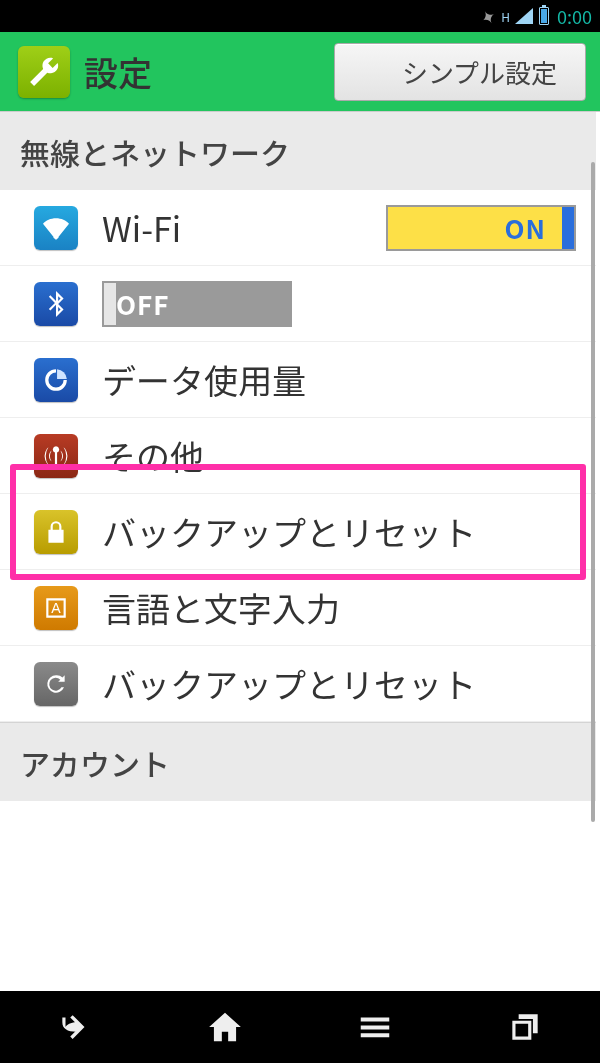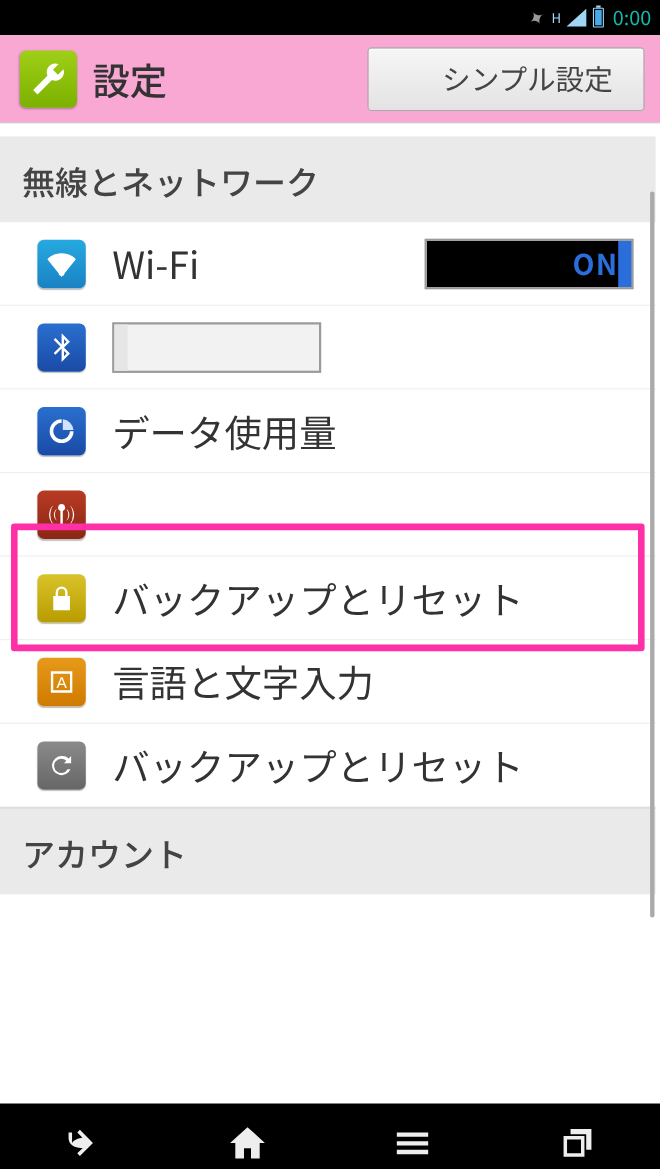--- a/index.html
+++ b/index.html
@@ -17,21 +17,21 @@
                            border-left:18px solid transparent;
                            border-bottom:16px solid #9fd5f5; }
   .status-bar .batt     { width:10px;height:18px;border:1px solid #9fd5f5;
                            border-radius:1px;position:relative;}
   .status-bar .batt::before{content:"";position:absolute;left:2px;top:-3px;width:4px;height:2px;background:#9fd5f5;}
   .status-bar .batt::after {content:"";position:absolute;left:0;right:0;bottom:0;top:0;background:#49a8e8;margin:1px;}
   .status-bar .clock    { color:#14b8a6; font-size:18px; margin-left:2px;}
 
   
   .app-header {
-    height: 80px; background:#f9a8d4; border-bottom:1px solid #ccc;
+    height: 80px; background:#22c55e; border-bottom:1px solid #ccc;
     display:flex; align-items:center; padding:0 14px 0 18px;
     justify-content:space-between;
   }
   .app-header .title-wrap{display:flex;align-items:center;gap:14px;}
   .app-header .wrench{
     width:52px;height:52px;border-radius:6px;
     background:linear-gradient(#9fcf17,#7cb100);
     position:relative; box-shadow:0 1px 2px rgba(0,0,0,.3);
     display:flex;align-items:center;justify-content:center;
   }
@@ -54,21 +54,21 @@
   }
   .scroll-thumb{position:absolute;right:1px;top:50px;width:4px;height:660px;background:#aaa;border-radius:2px;}
 
   
   .sect{
     background:#eaeaea;
     font-size:30px;color:#444;
     padding:18px 20px 16px; font-weight:500;
     border-top:1px solid #d4d4d4;
   }
-  .sect.first{border-top:none;margin-top:12px;}
+  .sect.first{border-top:none;}
 
   
   .row{
     display:flex; align-items:center; height:76px;
     padding:0 20px 0 34px; gap:24px;
     border-bottom:1px solid #eee;
     font-size:34px; color:#333;
   }
   .row .lbl{flex:1;}
   .ico{
@@ -87,21 +87,21 @@
   .ico-lang {background:linear-gradient(#e79a1a,#cf7a00);}
   .ico-bak  {background:linear-gradient(#8a8a8a,#666);}
 
   
   .toggle{
     width:190px;height:46px;border:2px solid #9a9a9a;
     background:#f2f2f2; position:relative; overflow:hidden;
     font-size:26px;font-weight:700;letter-spacing:1px;
     display:flex;align-items:center;
   }
-  .toggle.on  .track{background:#000000;color:#2a6edc;justify-content:flex-end;padding-right:12px;}
+  .toggle.on  .track{background:#fde047;color:#2a6edc;justify-content:flex-end;padding-right:28px;}
   .toggle.on  .knob {right:-2px;background:#2a6edc;}
   .toggle.off .track{background:#9a9a9a;color:#fff;justify-content:flex-start;padding-left:12px;}
   .toggle.off .knob {left:-2px;background:#e6e6e6;}
   .toggle .track{position:absolute;inset:0;display:flex;align-items:center;}
   .toggle .knob{position:absolute;top:-2px;bottom:-2px;width:14px;}
 
   
   .highlight{
     position:absolute; left:10px; right:10px;
     border:6px solid #ff2fa8; border-radius:3px;
@@ -159,40 +159,44 @@
     </div>
   </div>
 
   <div class="row">
     <div class="ico ico-bt">
       <svg viewBox="0 0 24 24">
           <path d="M12 0v9.3L6.8 4 5.4 5.4 11 11 5.4 16.6 6.8 18l5.2-5.3V24l7-7-5-5 5-5-7-7zm2 4.8L16.2 7 14 9.2V4.8zm0 14.4v-4.4L16.2 17 14 19.2z"></path>
         </svg>
     </div>
     <div class="toggle off">
+      <div class="track">
+          <span>OFF</span>
+        </div>
       <div class="knob"></div>
     </div>
   </div>
 
   <div class="row">
     <div class="ico ico-data">
       <svg viewBox="0 0 24 24">
           <path d="M12 2a10 10 0 1 0 10 10h-3a7 7 0 1 1-7-7V2z"></path>
           <path d="M13 2v9h9A10 10 0 0 0 13 2z" fill="#cfe3ff"></path>
         </svg>
     </div>
     <span class="lbl">データ使用量</span>
   </div>
 
   <div class="row">
     <div class="ico ico-more">
       <svg viewBox="0 0 24 24">
           <path d="M12 3a3 3 0 0 0-1 5.8V22h2V8.8A3 3 0 0 0 12 3zM5 4 3.6 5.4a12 12 0 0 0 0 13.2L5 20a14 14 0 0 1 0-16zm14 0a14 14 0 0 1 0 16l1.4-1.4a12 12 0 0 0 0-13.2L19 4zM8 7 6.6 8.4a7 7 0 0 0 0 7.2L8 17a9 9 0 0 1 0-10zm8 0a9 9 0 0 1 0 10l1.4-1.4a7 7 0 0 0 0-7.2L16 7z"></path>
         </svg>
     </div>
+    <span class="lbl">その他</span>
   </div>
 
 
 
   <div class="row">
     <div class="ico ico-lock">
       <svg viewBox="0 0 24 24">
           <path d="M17 10V7a5 5 0 0 0-10 0v3H5v12h14V10h-2zm-8 0V7a3 3 0 1 1 6 0v3H9z"></path>
         </svg>
     </div>

